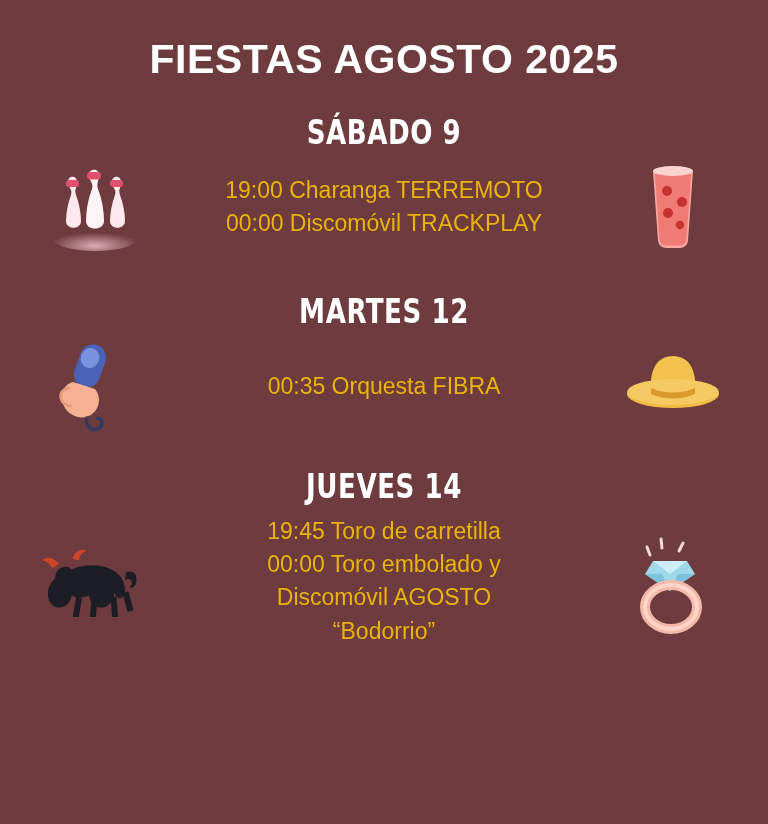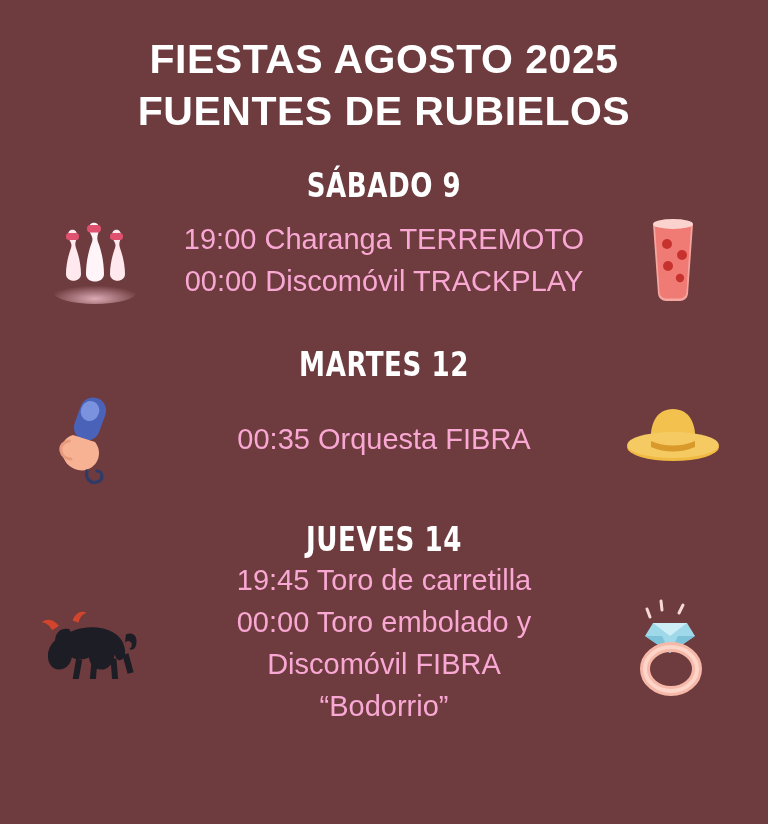--- a/index.html
+++ b/index.html
@@ -53,23 +53,23 @@
   }
   .section-body {
     display: flex;
     align-items: center;
     justify-content: center;
     position: relative;
     min-height: 110px;
   }
   .events {
     text-align: center;
-    font-size: 29px;
+    font-size: 23px;
     line-height: 1.45;
-    color: #f9a8d4;
+    color: #eab308;
     font-weight: normal;
     max-width: 420px;
   }
   .events .ev {
     display: block;
     white-space: nowrap;
   }
 
   
   .icon-left, .icon-right {
@@ -90,21 +90,20 @@
 
   svg { display: block; }
 </style>
 </head>
 <body style="background: rgb(110, 59, 62);">
 
 <div class="poster">
 
   <div class="header">
     <div class="title-line">FIESTAS AGOSTO 2025</div>
-    <div class="title-line">FUENTES DE RUBIELOS</div>
   </div>
 
   <div class="sp-1"></div>
 
   <div class="section">
     <div class="day-heading">SÁBADO 9</div>
     <div class="section-body">
 
       <div class="icon-left">
         <svg width="120" height="120" viewBox="0 0 120 120">
@@ -203,21 +202,21 @@
           <path d="M88 78 l2 24 l7 0 l-2 -24 z" fill="#1d1d26"></path>
           <path d="M102 74 l6 22 l7 -2 l-6 -22 z" fill="#1d1d26"></path>
 
           <path d="M106 50 c10 -4 14 4 12 12 c-1 5 -5 7 -8 5 c4 -2 4 -8 0 -9 c-2 -1 -4 0 -5 2 z" fill="#1d1d26"></path>
         </svg>
       </div>
 
       <div class="events">
         <span class="ev">19:45 Toro de carretilla</span>
         <span class="ev">00:00 Toro embolado y</span>
-        <span class="ev">Discomóvil FIBRA</span>
+        <span class="ev">Discomóvil AGOSTO</span>
         <span class="ev">“Bodorrio”</span>
       </div>
 
       <div class="icon-right">
         <svg width="120" height="120" viewBox="0 0 120 120">
 
           <path d="M34 26 l3 8 M48 18 l1 9 M70 22 l-4 8" stroke="#f6d9d4" stroke-width="3" stroke-linecap="round" fill="none"></path>
 
           <path d="M40 40 h34 l8 13 l-25 17 l-25 -17 z" fill="#9fd8e8"></path>
           <path d="M40 40 h34 l-17 13 z" fill="#cdeef7"></path>

